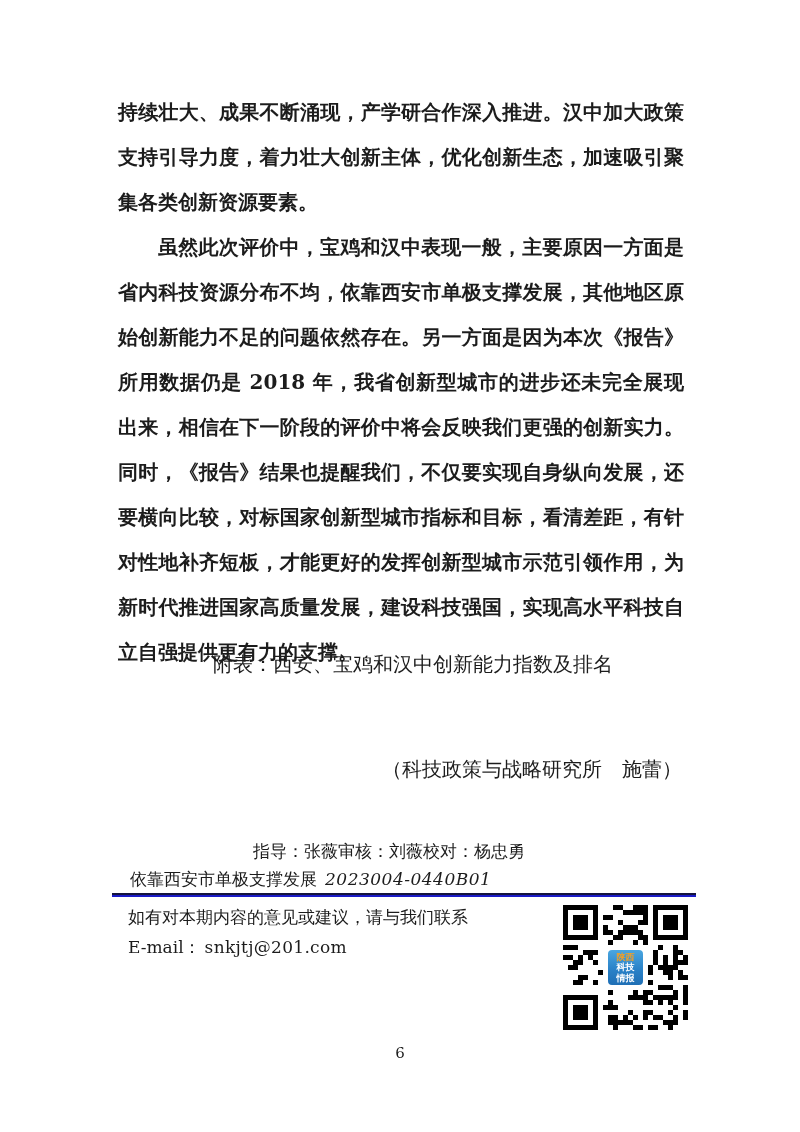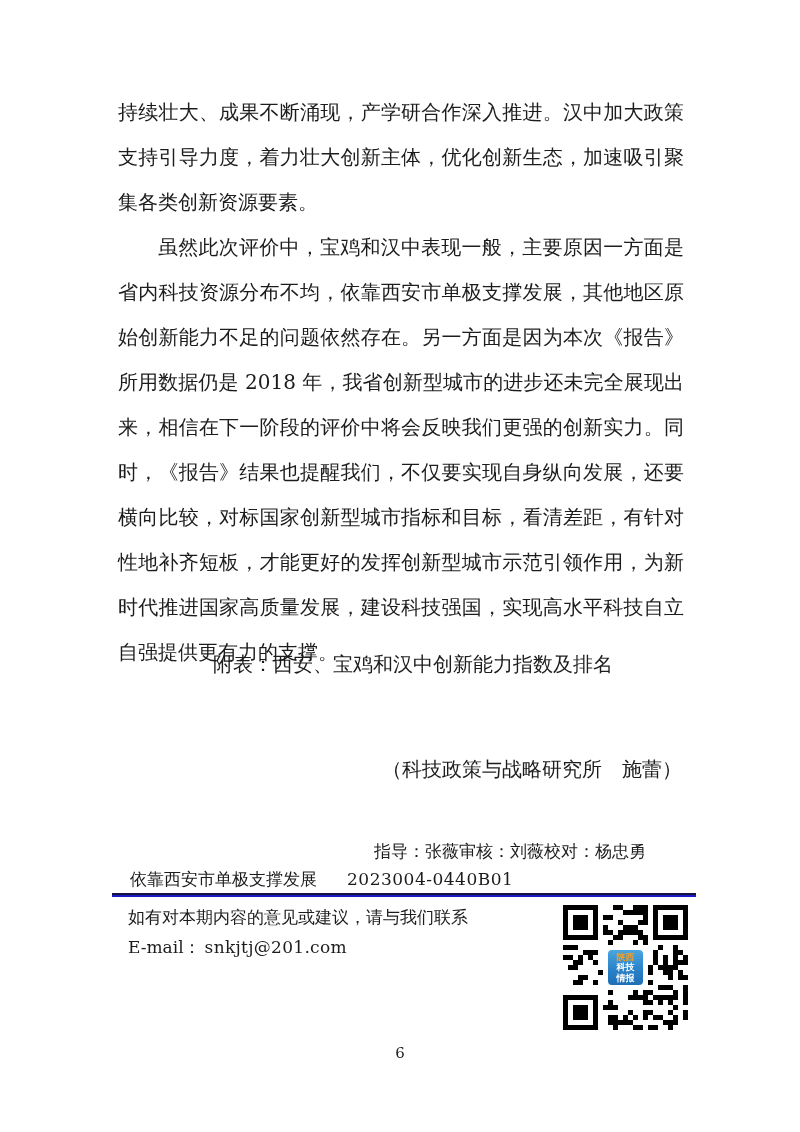--- a/index.html
+++ b/index.html
@@ -10,41 +10,41 @@
     overflow:hidden;
     font-family:"DejaVu Serif","Liberation Serif",serif;
     color:#1c1c1c;
   }
   
   .body-text{
     position:absolute;left:118px;top:90px;width:566px;
     font-size:20px;line-height:45px;
     text-align:justify;text-justify:inter-ideograph;
   }
-  .body-text p{margin:0;}
+  .body-text p{margin:0;font-weight:bold;}
   .para-indent{text-indent:2em;}
   .attachment{
     position:absolute;left:110px;top:650px;width:566px;
     font-size:20px;line-height:28px;text-indent:2em;text-align:center;
   }
   .byline{
     position:absolute;right:118px;top:716px;
     font-size:20px;line-height:28px;margin-top:39px;
   }
   
   .credits{
     position:absolute;left:132px;top:840px;width:514px;
-    display:flex;justify-content:flex-end;
+    display:flex;justify-content:center;
     font-size:17px;line-height:22px;
   }
   .org-line{
     position:absolute;left:130px;top:868px;
     font-size:17px;line-height:22px;white-space:nowrap;
   }
-  .issue-code{margin-left:30px;letter-spacing:0.5px;}
+  .issue-code{margin-left:8px;letter-spacing:0.5px;font-style:italic;}
   
   .rule{
     position:absolute;left:112px;top:893px;width:584px;height:4px;
     background:linear-gradient(to bottom,#14143f 0 38%,#ffffff 38% 48%,#1a1ac8 48% 100%);
   }
   
   .contact{
     position:absolute;left:128px;top:903px;width:430px;
     font-size:17px;line-height:29.5px;
   }

